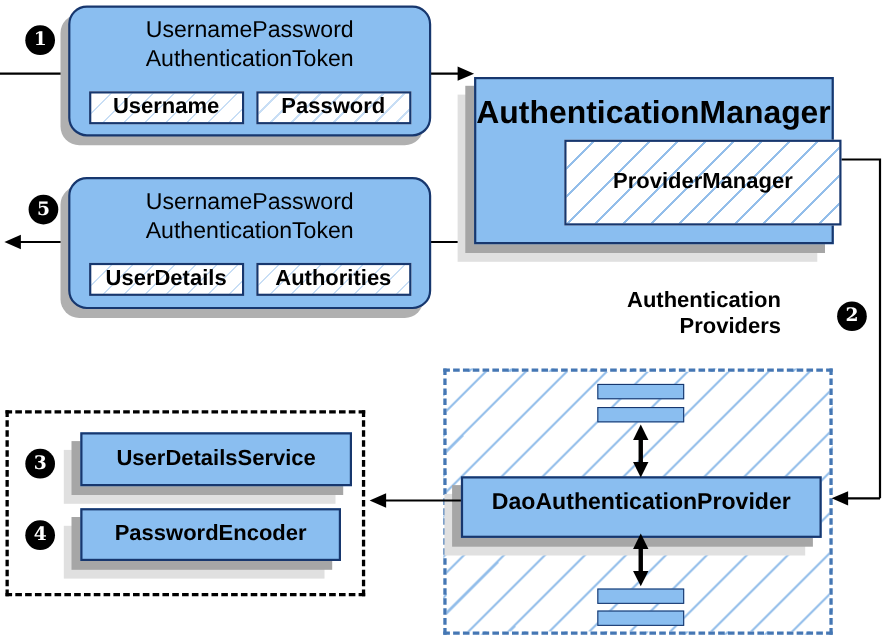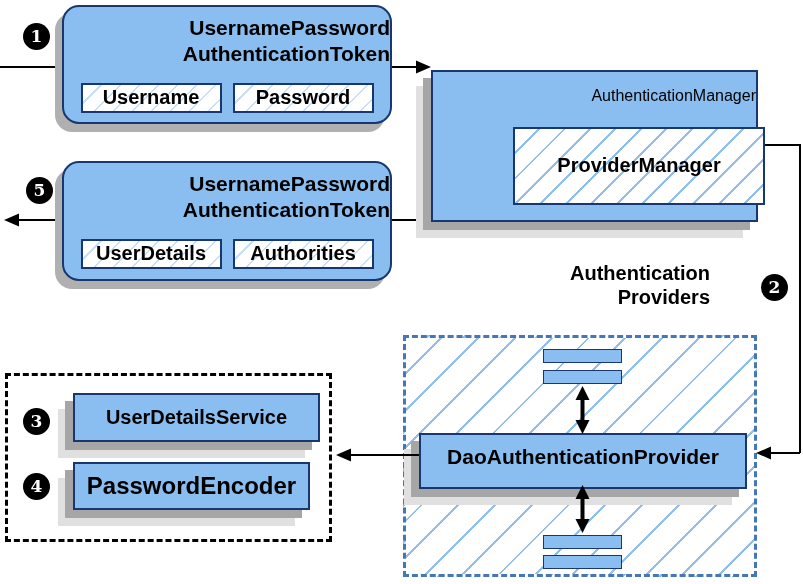--- a/index.html
+++ b/index.html
@@ -11,36 +11,36 @@
   #svg-over{z-index:3;}
   svg .ln{stroke:var(--arrow-color,#000);stroke-width:2;fill:none;}
   svg .ln-thick{stroke:var(--arrow-color,#000);stroke-width:4;fill:none;}
   svg .hd{fill:var(--arrow-color,#000);stroke:none;}
 
   .node{position:absolute;box-sizing:border-box;background:var(--box-fill,#8ABEF0);
         border:2px solid var(--box-border,#17376E);font-weight:bold;z-index:1;}
   .token{border-radius:17px;box-shadow:-7px 8px 0 0 var(--shadow-token,#B0B0B0);}
   .rect-shadow{box-shadow:-8px 8px 0 0 var(--shadow-dark,#A6A6A6),
                -15px 16px 0 0 var(--shadow-light,#E0E0E0);}
-  .token-title{position:absolute;top:8px;left:0;right:0;text-align:right;
-               font-size:21px;line-height:26px;font-weight:bold;}
+  .token-title{position:absolute;top:8px;left:0;right:0;text-align:center;
+               font-size:21px;line-height:26px;font-weight:normal;}
   .fields{position:absolute;top:76px;left:0;right:0;display:flex;
           justify-content:center;gap:11px;}
   .field{box-sizing:border-box;width:141px;height:30px;
          border:2px solid var(--box-border,#17376E);
          background-color:#fff;
          background-image:repeating-linear-gradient(135deg,rgba(255,255,255,0) 0 12px,var(--hatch-line-light,#C8DEF5) 12px 13.5px);
          text-align:center;font-size:20px;line-height:25px;font-weight:bold;}
 
   #token-request{left:62px;top:5px;width:330px;height:119px;}
   #token-response{left:62px;top:161px;width:330px;height:120px;}
 
   #auth-manager{left:431px;top:70px;width:327px;height:152px;}
-  #auth-manager .title{position:absolute;top:15px;left:0;right:0;text-align:right;
-                       font-size:16px;font-weight:normal;}
+  #auth-manager .title{position:absolute;top:15px;left:0;right:0;text-align:left;
+                       font-size:29px;font-weight:bold;}
   #provider-manager{position:absolute;left:37px;top:55px;width:252px;height:78px;
          box-sizing:border-box;border:2px solid var(--box-border,#17376E);
          background-color:#fff;
          background-image:repeating-linear-gradient(135deg,rgba(255,255,255,0) 0 16px,var(--hatch-line,#93BEEA) 16px 18px);
          text-align:center;font-size:20px;line-height:72px;font-weight:bold;margin-left:43px;}
 
   #providers-heading{position:absolute;left:450px;top:261px;width:260px;z-index:1;
          text-align:right;font-size:20px;line-height:24px;font-weight:bold;}
 
   #providers-box{position:absolute;left:403px;top:335px;width:354px;height:242px;
@@ -57,21 +57,21 @@
   #bar-bottom-2{left:543px;top:555px;}
 
   #dao-provider{left:419px;top:433px;width:328px;height:56px;z-index:2;
         text-align:center;font-size:21px;line-height:43px;}
 
   #beans-group{position:absolute;left:5px;top:373px;width:327px;height:169px;
         box-sizing:border-box;border:3px dashed #000;z-index:0;}
   #user-details-service{left:73px;top:393px;width:247px;height:49px;
         text-align:center;font-size:20px;line-height:44px;}
   #password-encoder{left:73px;top:462px;width:237px;height:48px;
-        text-align:center;font-size:24px;line-height:43px;}
+        text-align:center;font-size:20px;line-height:43px;}
 
   .badge{position:absolute;width:27px;height:27px;border-radius:50%;z-index:3;
          background:var(--badge-bg,#000);color:var(--badge-fg,#fff);
          text-align:center;line-height:27px;font-size:17px;font-weight:bold;
          font-family:"DejaVu Serif",serif;}
   #badge-1{left:23px;top:23px;}
   #badge-5{left:26px;top:177px;}
   #badge-2{left:761px;top:274px;}
   #badge-3{left:23px;top:408px;}
   #badge-4{left:23px;top:473px;}

